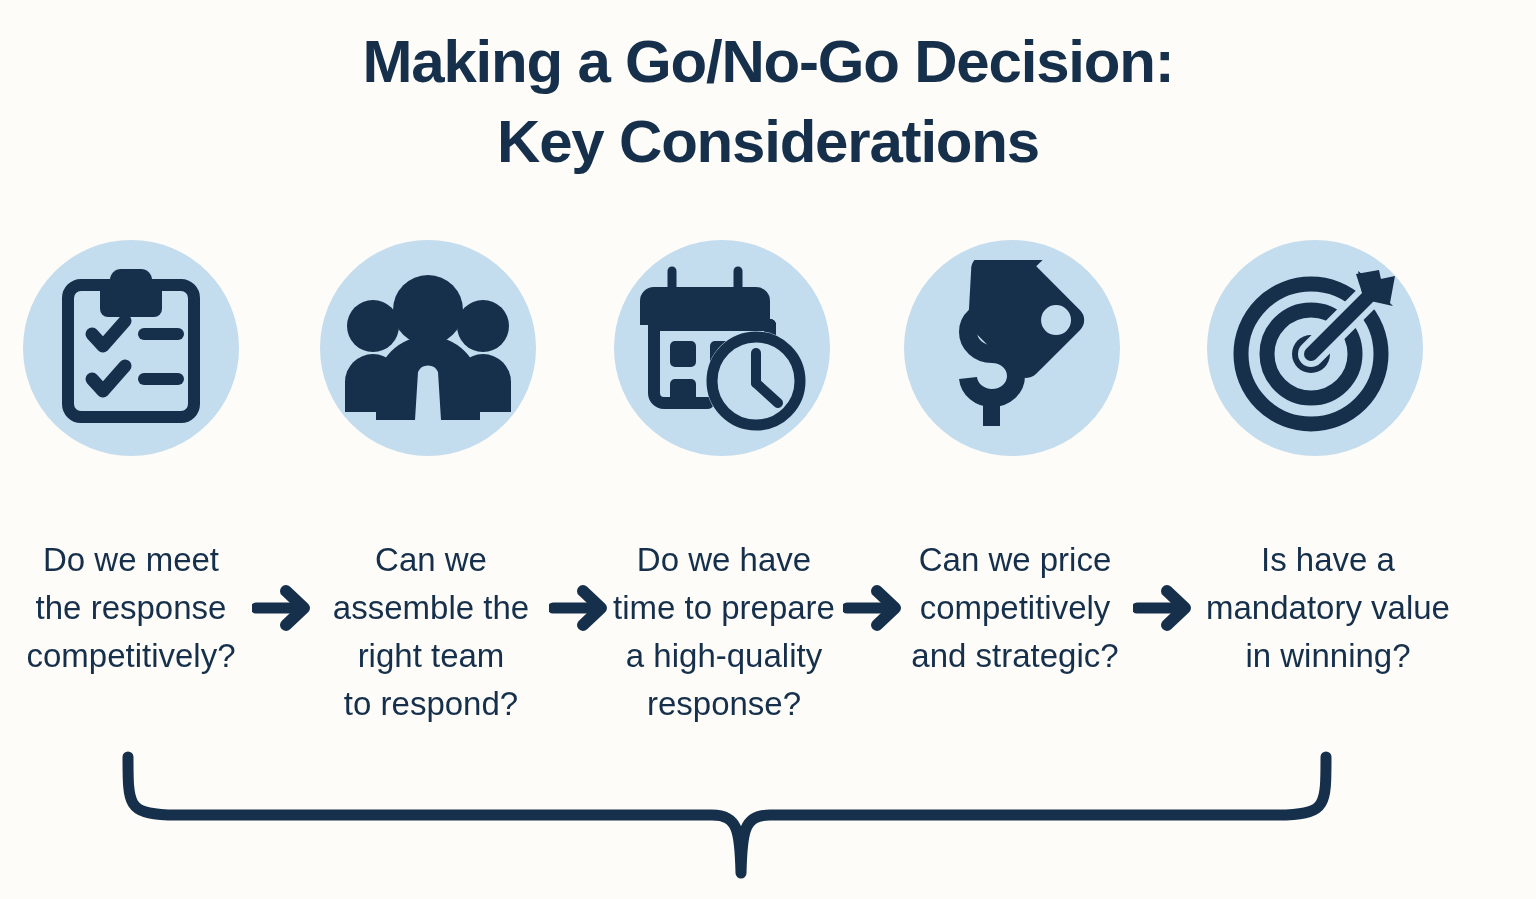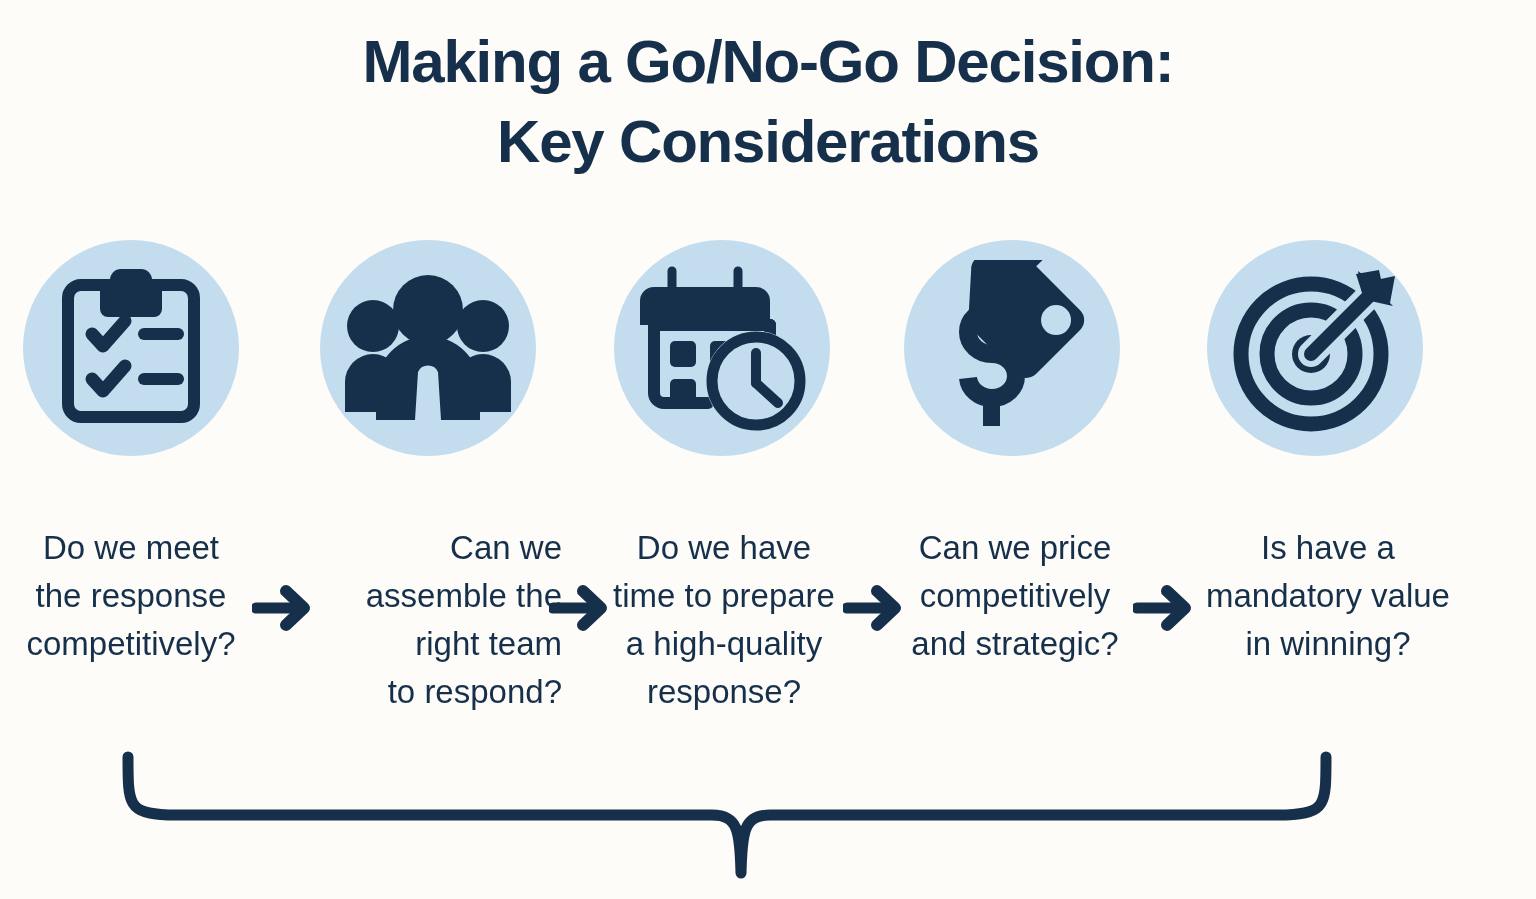--- a/index.html
+++ b/index.html
@@ -82,21 +82,21 @@
   .arrow {
     position: absolute;
     top: 340px;
     width: 64px;
     height: 60px;
   }
 
   
   .captions-row {
     position: absolute;
-    top: 524px;
+    top: 536px;
     left: 0;
     width: 1536px;
     height: 200px;
   }
   .caption {
     position: absolute;
     top: 0;
     text-align: center;
     font-family: "Liberation Sans", sans-serif;
     font-size: 33px;
@@ -267,21 +267,21 @@
   </div>
 
   <div class="captions-row">
 
     <div class="caption" style="left:0px; width:262px;">
       <span class="caption-line">Do we meet</span>
       <span class="caption-line">the response</span>
       <span class="caption-line">competitively?</span>
     </div>
 
-    <div class="caption" style="left:300px; width:262px;text-align:right;">
+    <div class="caption" style="left:300px; width:262px;">
       <span class="caption-line">Can we</span>
       <span class="caption-line">assemble the</span>
       <span class="caption-line">right team</span>
       <span class="caption-line">to respond?</span>
     </div>
 
     <div class="caption" style="left:585px; width:278px;">
       <span class="caption-line">Do we have</span>
       <span class="caption-line">time to prepare</span>
       <span class="caption-line">a high-quality</span>

